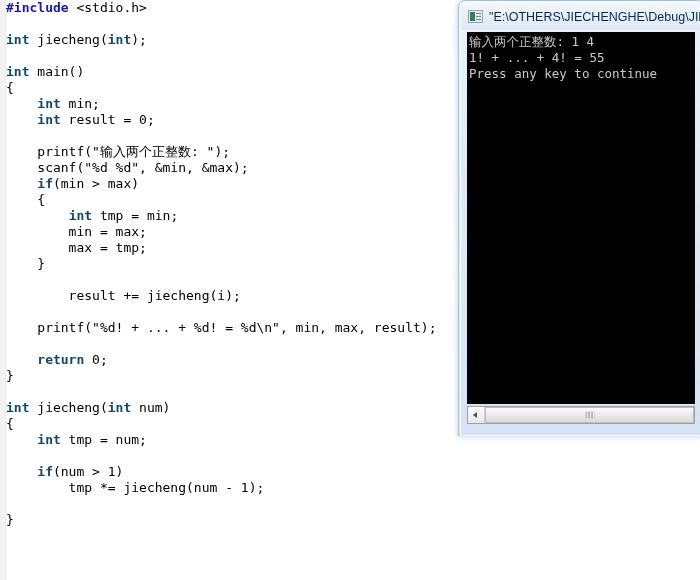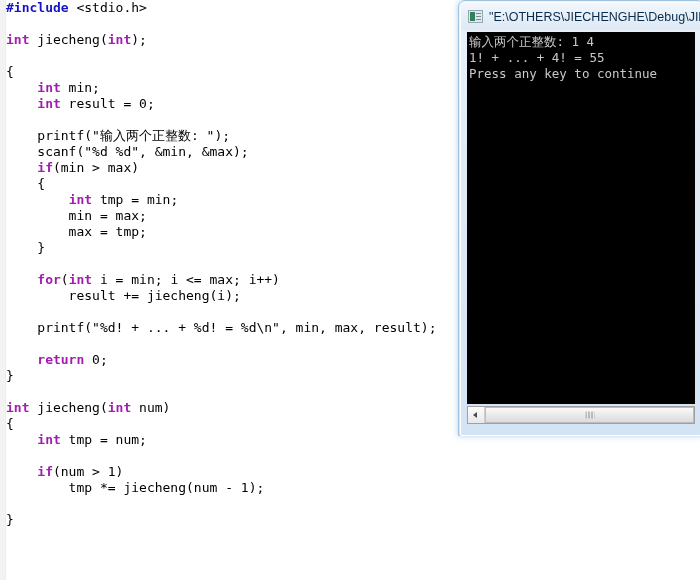--- a/index.html
+++ b/index.html
@@ -41,21 +41,21 @@
   }
   .code-line {
     height: 16px;
     line-height: 16px;
     font-family: "DejaVu Sans Mono", monospace;
     font-size: 13px;
     white-space: pre;
     color: #000000;
     letter-spacing: 0px;
   }
-  .kw { color: #a21caf; font-weight: bold; }
+  .kw { color: #0c4a6e; font-weight: bold; }
   .pp { color: #1414c8; font-weight: bold; }
 
   
   #editor-vscroll {
     position: absolute;
     right: 0; top: 0;
     width: 0px;
     height: 580px;
   }
 
@@ -217,34 +217,34 @@
 
 <div id="editor">
 
   <div id="editor-gutter"></div>
 
   <div id="code-area">
       <div class="code-line"><span class="pp">#include</span> &lt;stdio.h&gt;</div>
       <div class="code-line">&nbsp;</div>
       <div class="code-line"><span class="kw">int</span> jiecheng(<span class="kw">int</span>);</div>
       <div class="code-line">&nbsp;</div>
+      <div class="code-line"><span class="kw">int</span> main()</div>
       <div class="code-line">{</div>
       <div class="code-line">    <span class="kw">int</span> min;</div>
       <div class="code-line">    <span class="kw">int</span> result = 0;</div>
       <div class="code-line">&nbsp;</div>
       <div class="code-line">    printf("输入两个正整数: ");</div>
       <div class="code-line">    scanf("%d %d", &amp;min, &amp;max);</div>
       <div class="code-line">    <span class="kw">if</span>(min &gt; max)</div>
       <div class="code-line">    {</div>
       <div class="code-line">        <span class="kw">int</span> tmp = min;</div>
       <div class="code-line">        min = max;</div>
       <div class="code-line">        max = tmp;</div>
       <div class="code-line">    }</div>
       <div class="code-line">&nbsp;</div>
-      <div class="code-line">    <span class="kw">for</span>(<span class="kw">int</span> i = min; i &lt;= max; i++)</div>
       <div class="code-line">        result += jiecheng(i);</div>
       <div class="code-line">&nbsp;</div>
       <div class="code-line">    printf("%d! + ... + %d! = %d\n", min, max, result);</div>
       <div class="code-line">&nbsp;</div>
       <div class="code-line">    <span class="kw">return</span> 0;</div>
       <div class="code-line">}</div>
       <div class="code-line">&nbsp;</div>
       <div class="code-line"><span class="kw">int</span> jiecheng(<span class="kw">int</span> num)</div>
       <div class="code-line">{</div>
       <div class="code-line">    <span class="kw">int</span> tmp = num;</div>

